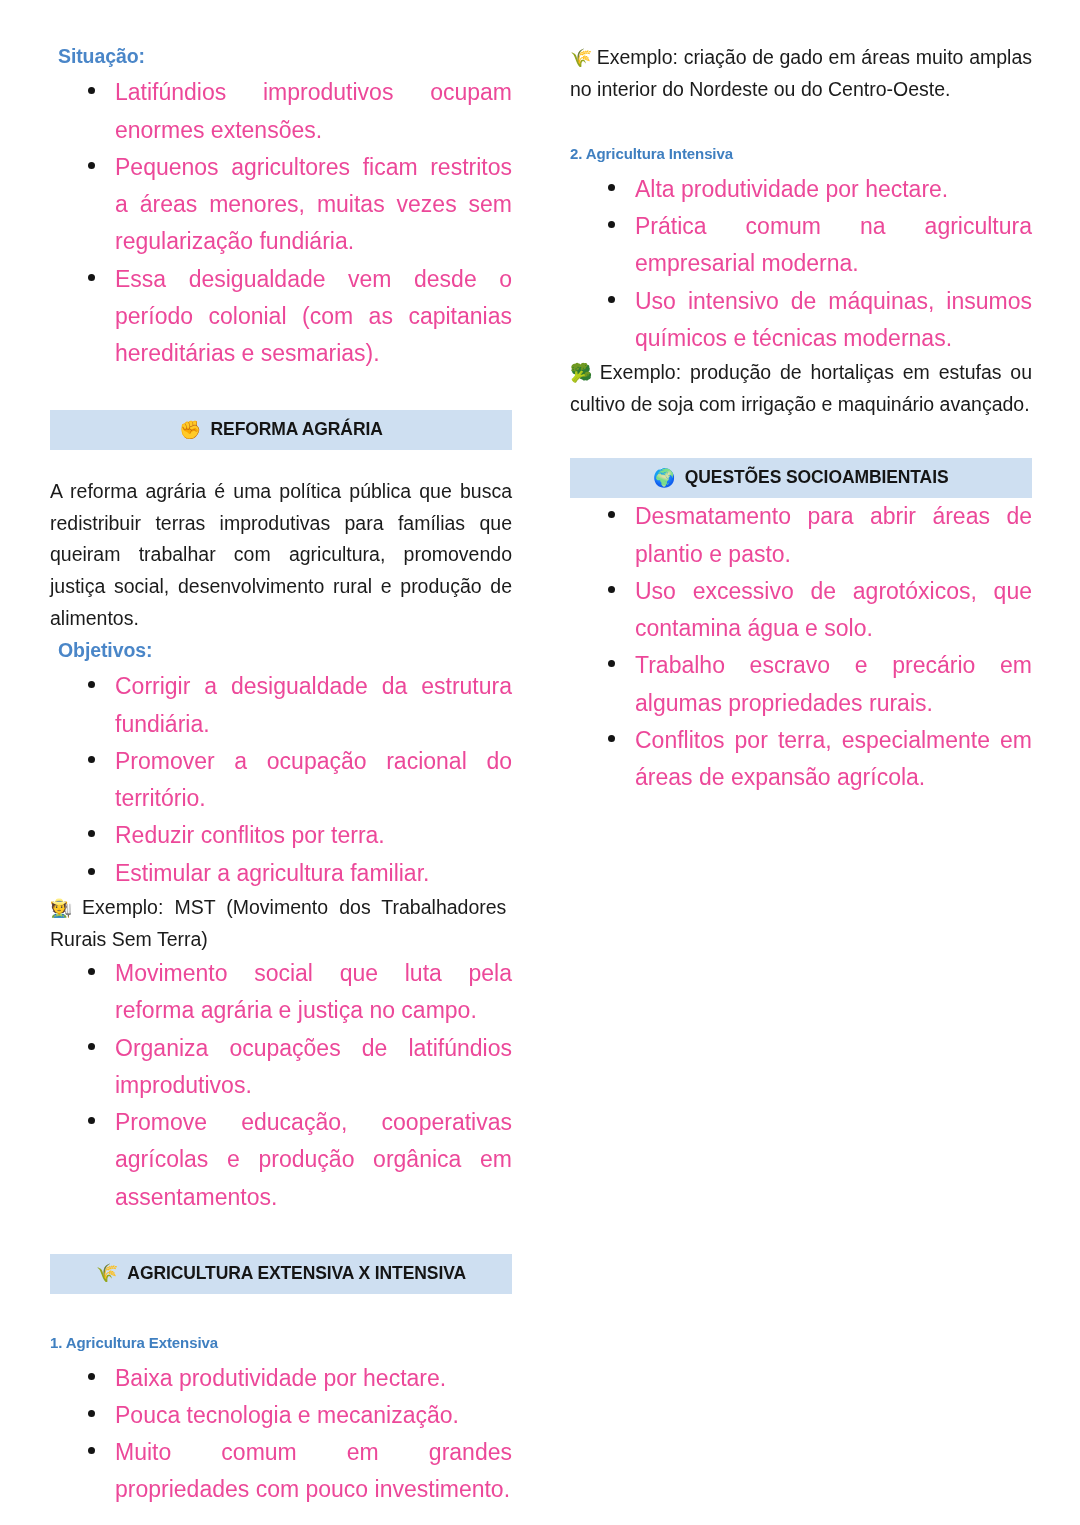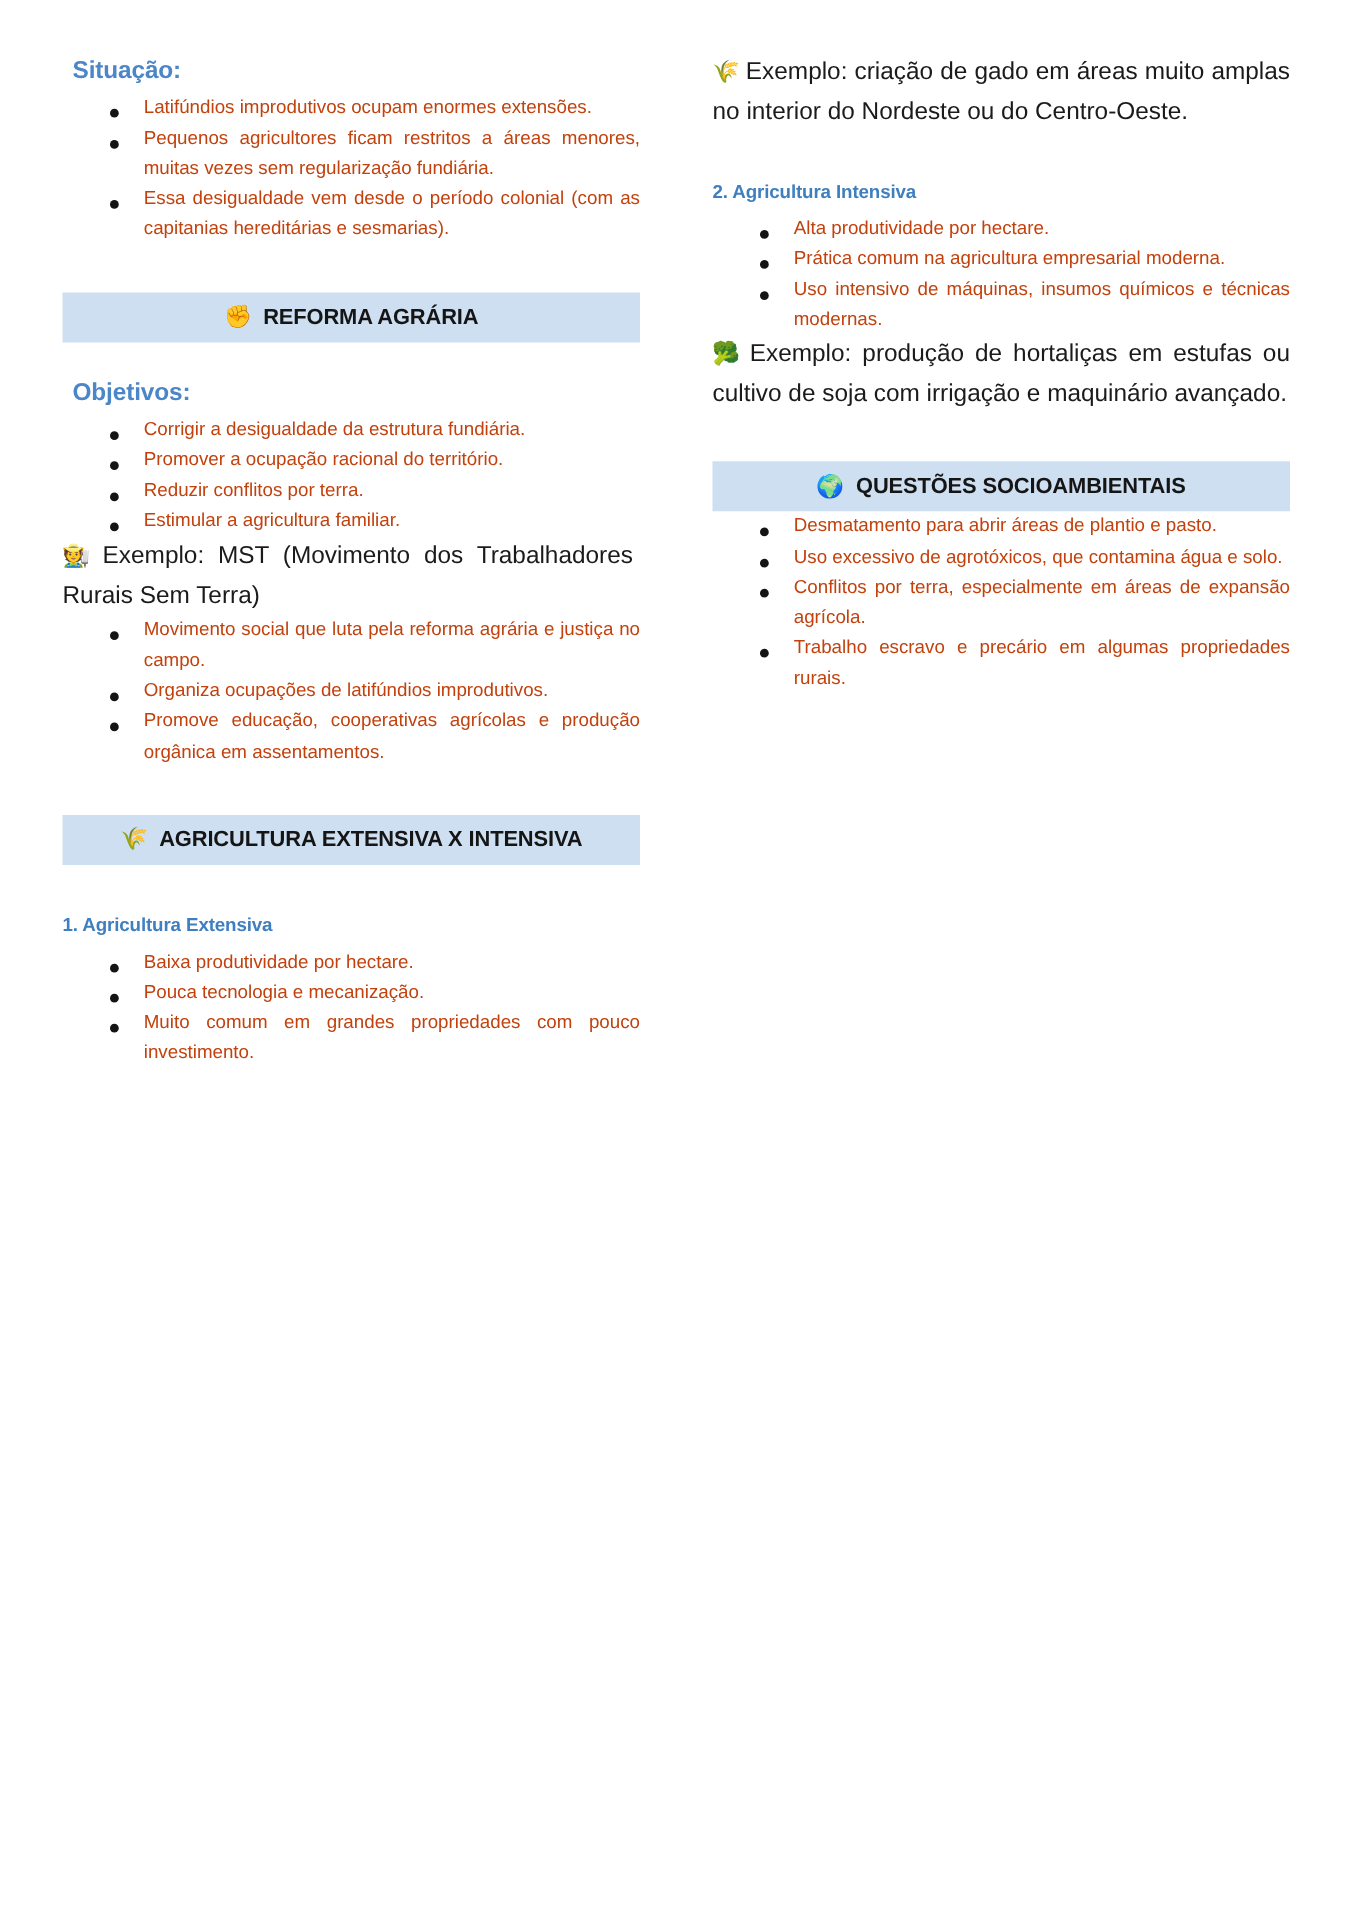--- a/index.html
+++ b/index.html
@@ -107,25 +107,25 @@
 
   
   ul.bullets {
     list-style: none;
     margin: 0;
     padding: 0;
   }
   ul.bullets > li {
     position: relative;
     padding-left: 65px;
-    font-size: 15px;
+    font-size: 23px;
     line-height: 1.62;
     text-align: justify;
     margin: 0;
-    color: #c2410c;
+    color: #ec4899;
   }
   ul.bullets > li::before {
     content: "";
     position: absolute;
     left: 38px;
     top: 13px;
     width: 7px;
     height: 7px;
     border-radius: 50%;
     background: #141414;
@@ -151,20 +151,21 @@
 
       <div class="gap-l"></div>
 
       <div class="banner">
         <span class="emoji">✊</span>
         <span>REFORMA AGRÁRIA</span>
       </div>
 
       <div class="gap-m"></div>
 
+      <p class="body">A reforma agrária é uma política pública que busca redistribuir terras improdutivas para famílias que queiram trabalhar com agricultura, promovendo justiça social, desenvolvimento rural e produção de alimentos.</p>
 
       <h3 class="sub-heading">Objetivos:</h3>
 
       <ul class="bullets">
         <li>Corrigir a desigualdade da estrutura fundiária.</li>
         <li>Promover a ocupação racional do território.</li>
         <li>Reduzir conflitos por terra.</li>
         <li>Estimular a agricultura familiar.</li>
       </ul>
 
@@ -220,20 +221,20 @@
       <div class="gap-l"></div>
 
       <div class="banner">
         <span class="emoji">🌍</span>
         <span>QUESTÕES SOCIOAMBIENTAIS</span>
       </div>
 
       <ul class="bullets">
         <li>Desmatamento para abrir áreas de plantio e pasto.</li>
         <li>Uso excessivo de agrotóxicos, que contamina água e solo.</li>
+        <li>Trabalho escravo e precário em algumas propriedades rurais.</li>
         <li>Conflitos por terra, especialmente em áreas de expansão agrícola.</li>
-        <li>Trabalho escravo e precário em algumas propriedades rurais.</li>
       </ul>
 
     </div>
 
   </div>
 </div>
 
 </body></html>

